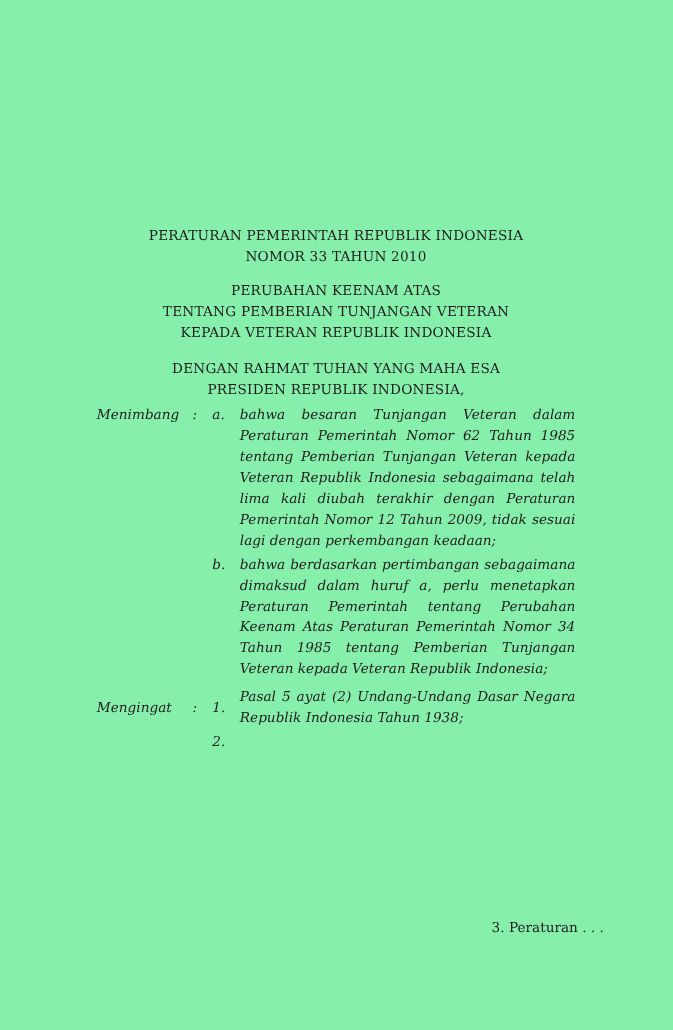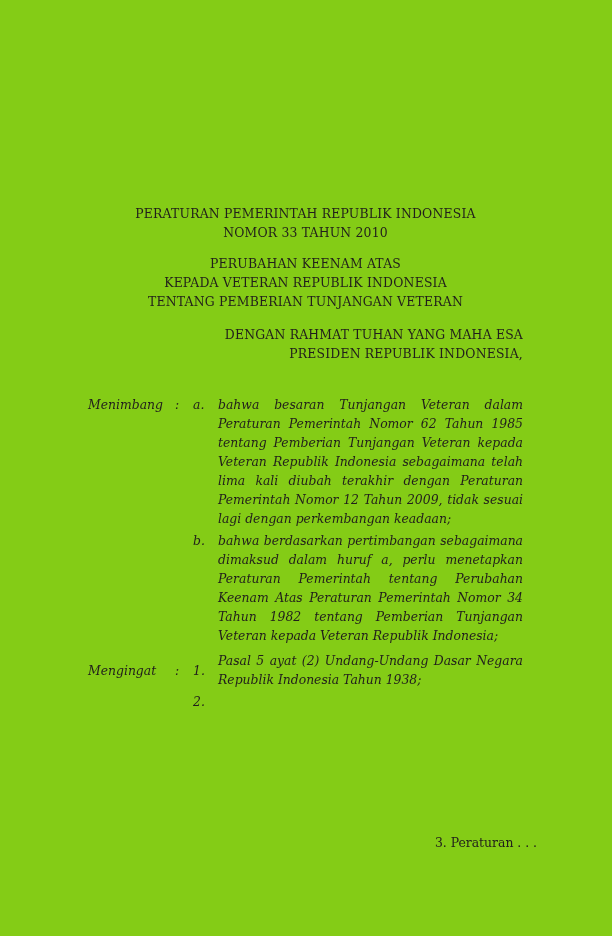--- a/index.html
+++ b/index.html
@@ -4,92 +4,92 @@
 <style>
   html, body {
     margin: 0;
     padding: 0;
     background: #ffffff;
   }
   .page {
     position: relative;
     width: 612px;
     height: 936px;
-    background: #84cc16;
+    background: #86efac;
     box-sizing: border-box;
     padding: 204px 89px 0 88px;
     font-family: "DejaVu Serif", "Liberation Serif", serif;
     font-size: 12.4px;
     line-height: 19px;
     color: #211e1c;
     overflow: hidden;
   }
   .center { text-align: center; }
   .hdr-block-title    { margin-bottom: 12px; letter-spacing: 0.2px; }
   .hdr-tentang        { margin-bottom: 12px; letter-spacing: 0.2px; }
   .hdr-block-subject  { margin-bottom: 14px; letter-spacing: 0.2px; }
-  .hdr-block-preamble { margin-bottom: 32px; letter-spacing: 0.2px; text-align: right; }
+  .hdr-block-preamble { margin-bottom: 4px; letter-spacing: 0.2px; }
 
   .clause-row {
     display: flex;
     align-items: flex-start;
     font-style: italic;
   }
   .col-label  { flex: none; width: 87px; }
   .col-colon  { flex: none; width: 18px; }
   .col-marker { flex: none; width: 25px; }
   .col-text   {
     flex: 1;
     text-align: justify;
     hyphens: none;
   }
   .gap-sm { margin-top: 3px; }
   .gap-md { margin-top: 6px; align-items: center; }
 
   .catchword {
     position: absolute;
     top: 833px;
-    right: 75px;
+    right: 63px;
     white-space: nowrap;
   }
 </style>
 </head>
 <body>
 
 <div class="page">
 
   <div class="center hdr-block-title">
     <div>PERATURAN PEMERINTAH REPUBLIK INDONESIA</div>
     <div>NOMOR 33 TAHUN 2010</div>
   </div>
 
 
   <div class="center hdr-block-subject">
     <div>PERUBAHAN KEENAM ATAS</div>
+    <div>TENTANG PEMBERIAN TUNJANGAN VETERAN</div>
     <div>KEPADA VETERAN REPUBLIK INDONESIA</div>
-    <div>TENTANG PEMBERIAN TUNJANGAN VETERAN</div>
   </div>
 
   <div class="center hdr-block-preamble">
     <div>DENGAN RAHMAT TUHAN YANG MAHA ESA</div>
     <div>PRESIDEN REPUBLIK INDONESIA,</div>
   </div>
 
   <div class="clause-row">
     <span class="col-label">Menimbang</span>
     <span class="col-colon">:</span>
     <span class="col-marker">a.</span>
     <span class="col-text">bahwa besaran Tunjangan Veteran dalam Peraturan Pemerintah Nomor 62 Tahun 1985 tentang Pemberian Tunjangan Veteran kepada Veteran Republik Indonesia sebagaimana telah lima kali diubah terakhir dengan Peraturan Pemerintah Nomor 12 Tahun 2009, tidak sesuai lagi dengan perkembangan keadaan;</span>
   </div>
 
   <div class="clause-row gap-sm">
     <span class="col-label"></span>
     <span class="col-colon"></span>
     <span class="col-marker">b.</span>
-    <span class="col-text">bahwa berdasarkan pertimbangan sebagaimana dimaksud dalam huruf a, perlu menetapkan Peraturan Pemerintah tentang Perubahan Keenam Atas Peraturan Pemerintah Nomor 34 Tahun 1982 tentang Pemberian Tunjangan Veteran kepada Veteran Republik Indonesia;</span>
+    <span class="col-text">bahwa berdasarkan pertimbangan sebagaimana dimaksud dalam huruf a, perlu menetapkan Peraturan Pemerintah tentang Perubahan Keenam Atas Peraturan Pemerintah Nomor 34 Tahun 1985 tentang Pemberian Tunjangan Veteran kepada Veteran Republik Indonesia;</span>
   </div>
 
   <div class="clause-row gap-md">
     <span class="col-label">Mengingat</span>
     <span class="col-colon">:</span>
     <span class="col-marker">1.</span>
     <span class="col-text">Pasal 5 ayat (2) Undang-Undang Dasar Negara Republik Indonesia Tahun 1938;</span>
   </div>
 
   <div class="clause-row gap-sm">

